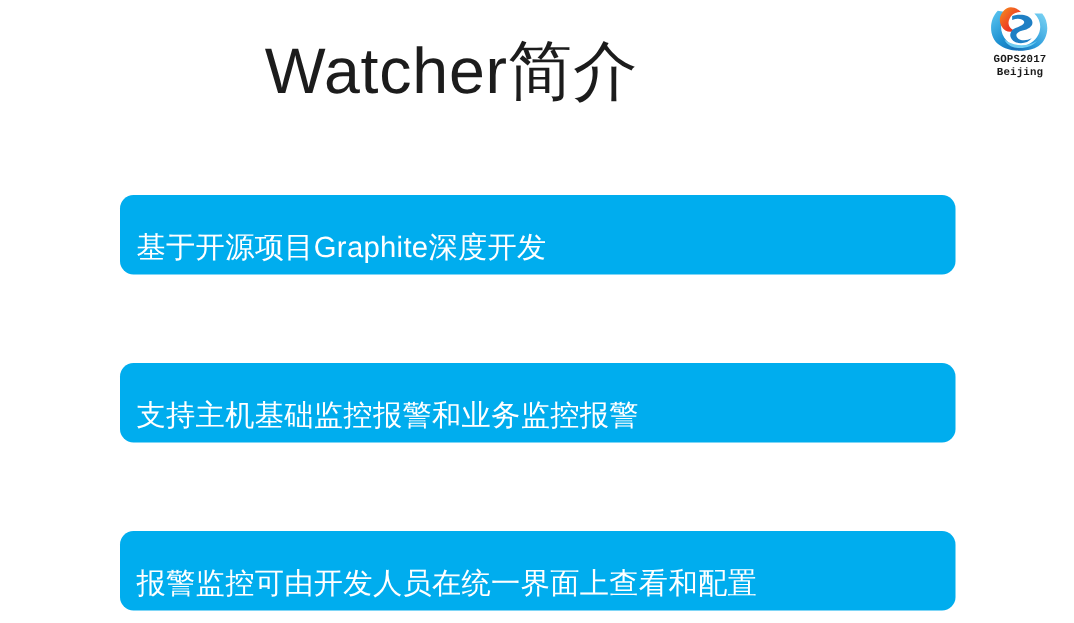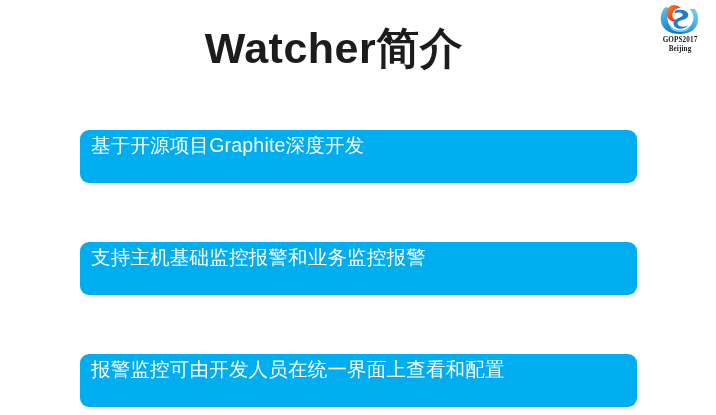--- a/index.html
+++ b/index.html
@@ -35,55 +35,54 @@
     height: 34px;
     margin: 0 auto;
     display: block;
   }
   .logo-line {
     font-size: 7.2px;
     font-weight: bold;
     color: #1a1a1a;
     line-height: 9px;
     letter-spacing: 0.1px;
-    font-family: Liberation Serif, serif;
+    font-family: Liberation Mono, monospace;
   }
 
   
   .slide-title {
     position: absolute;
     top: 22px;
     left: 0;
     width: 602px;
     text-align: center;
     font-size: 43px;
-    font-weight: 700;
+    font-weight: 400;
     color: #1c1c1c;
     letter-spacing: 0.5px;
     line-height: 52px;
     font-family: "Liberation Sans", "DejaVu Sans", sans-serif;
-    padding-left: 33px;
   }
 
   
   .bars {
     position: absolute;
     left: 80px;
     top: 130px;
     width: 557px;
   }
   .bar {
     width: 557px;
     height: 53px;
     background: #00adee;
     border-radius: 9px;
     box-sizing: border-box;
     display: flex;
-    align-items: center;
-    padding: 0 0 24px 11px;
+    align-items: flex-end;
+    padding: 0 0 6px 11px;
   }
   .bar + .bar {
     margin-top: 59px;
   }
   .bar-text {
     color: #ffffff;
     font-size: 19.5px;
     line-height: 24px;
     font-weight: 400;
     letter-spacing: 0.2px;

